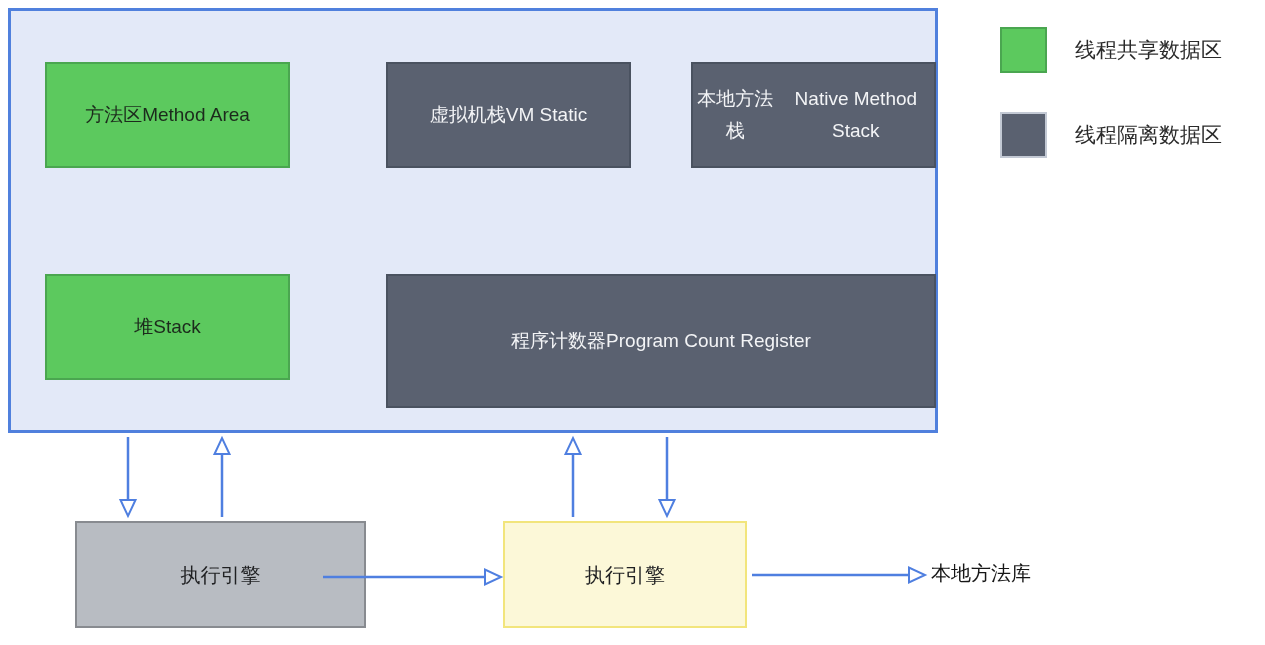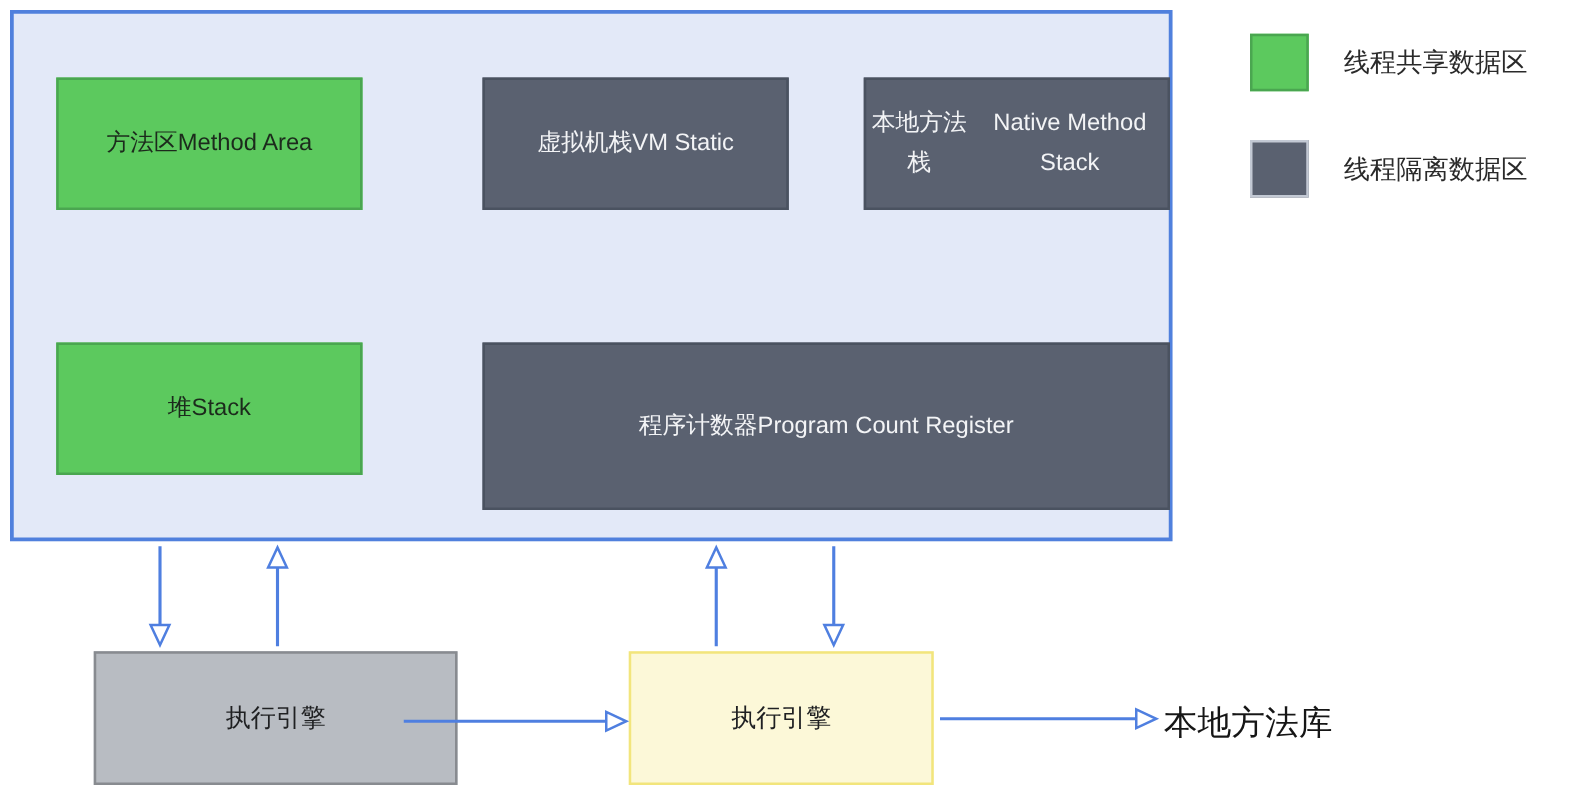--- a/index.html
+++ b/index.html
@@ -18,21 +18,21 @@
   .box.engine{background:#b8bcc2;border:2px solid #888b90;color:#1f2022;font-size:20px;}
   .box.entry{background:#fcf8d8;border:2px solid #f2e57c;color:#1f2022;font-size:20px;}
 
   
   .legend-item{position:absolute;display:flex;align-items:center;}
   .legend-swatch{width:47px;height:46px;box-sizing:border-box;}
   .legend-swatch.green{background:#5cc95e;border:2px solid #4aa650;}
   .legend-swatch.gray{background:#5a6170;border:2px solid #c3c9d4;}
   .legend-label{margin-left:28px;font-size:21px;color:#2a2a2a;white-space:nowrap;}
 
-  .native-lib-label{position:absolute;left:931px;top:560px;font-size:27px;color:#161616;white-space:nowrap;}
+  .native-lib-label{position:absolute;left:931px;top:560px;font-size:20px;color:#161616;white-space:nowrap;}
 
   .arrows{position:absolute;left:0;top:0;pointer-events:none;}
 </style>
 </head>
 <body>
 
 <div class="canvas">
 
   <div class="runtime-area"></div>
 

